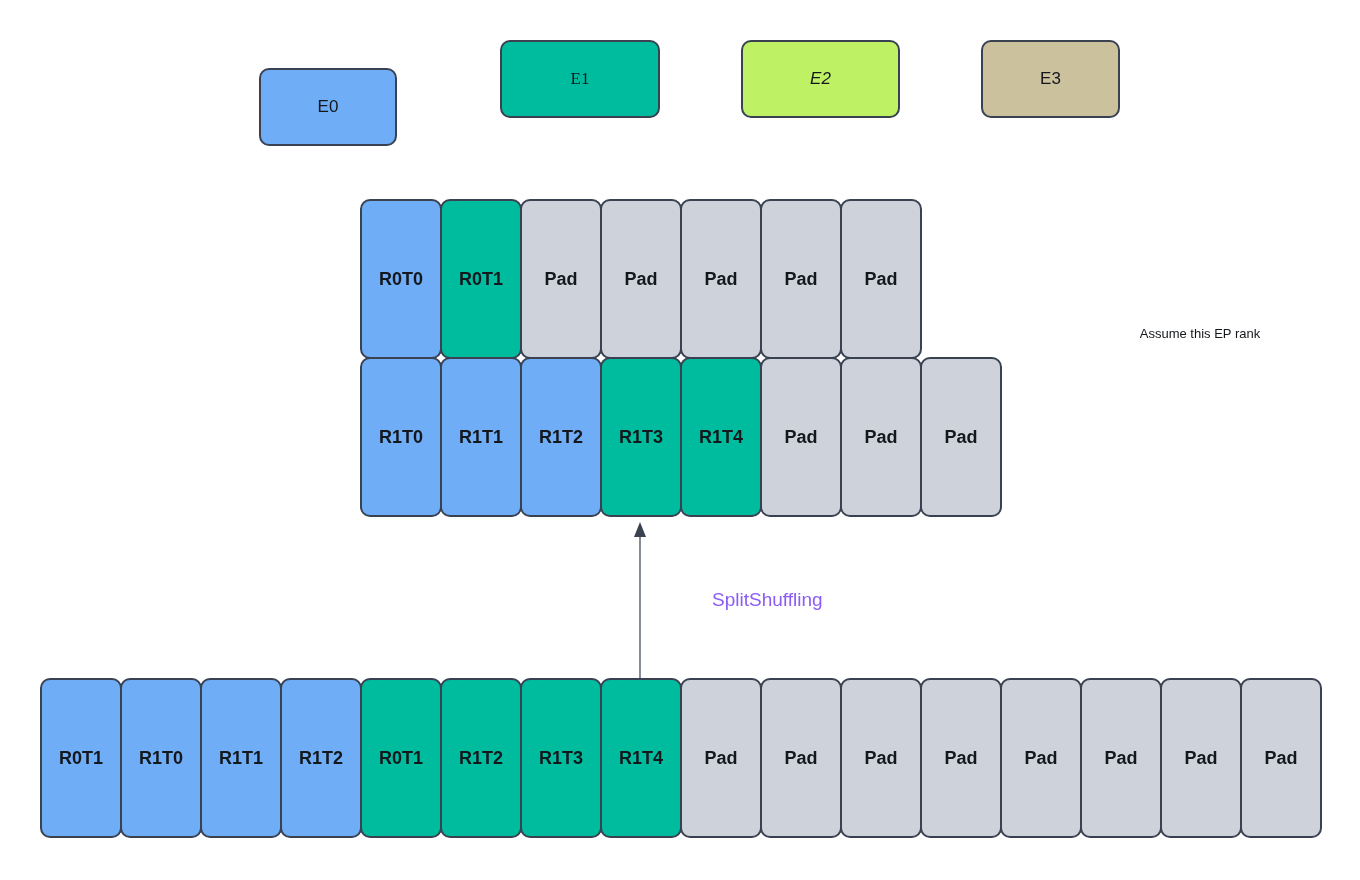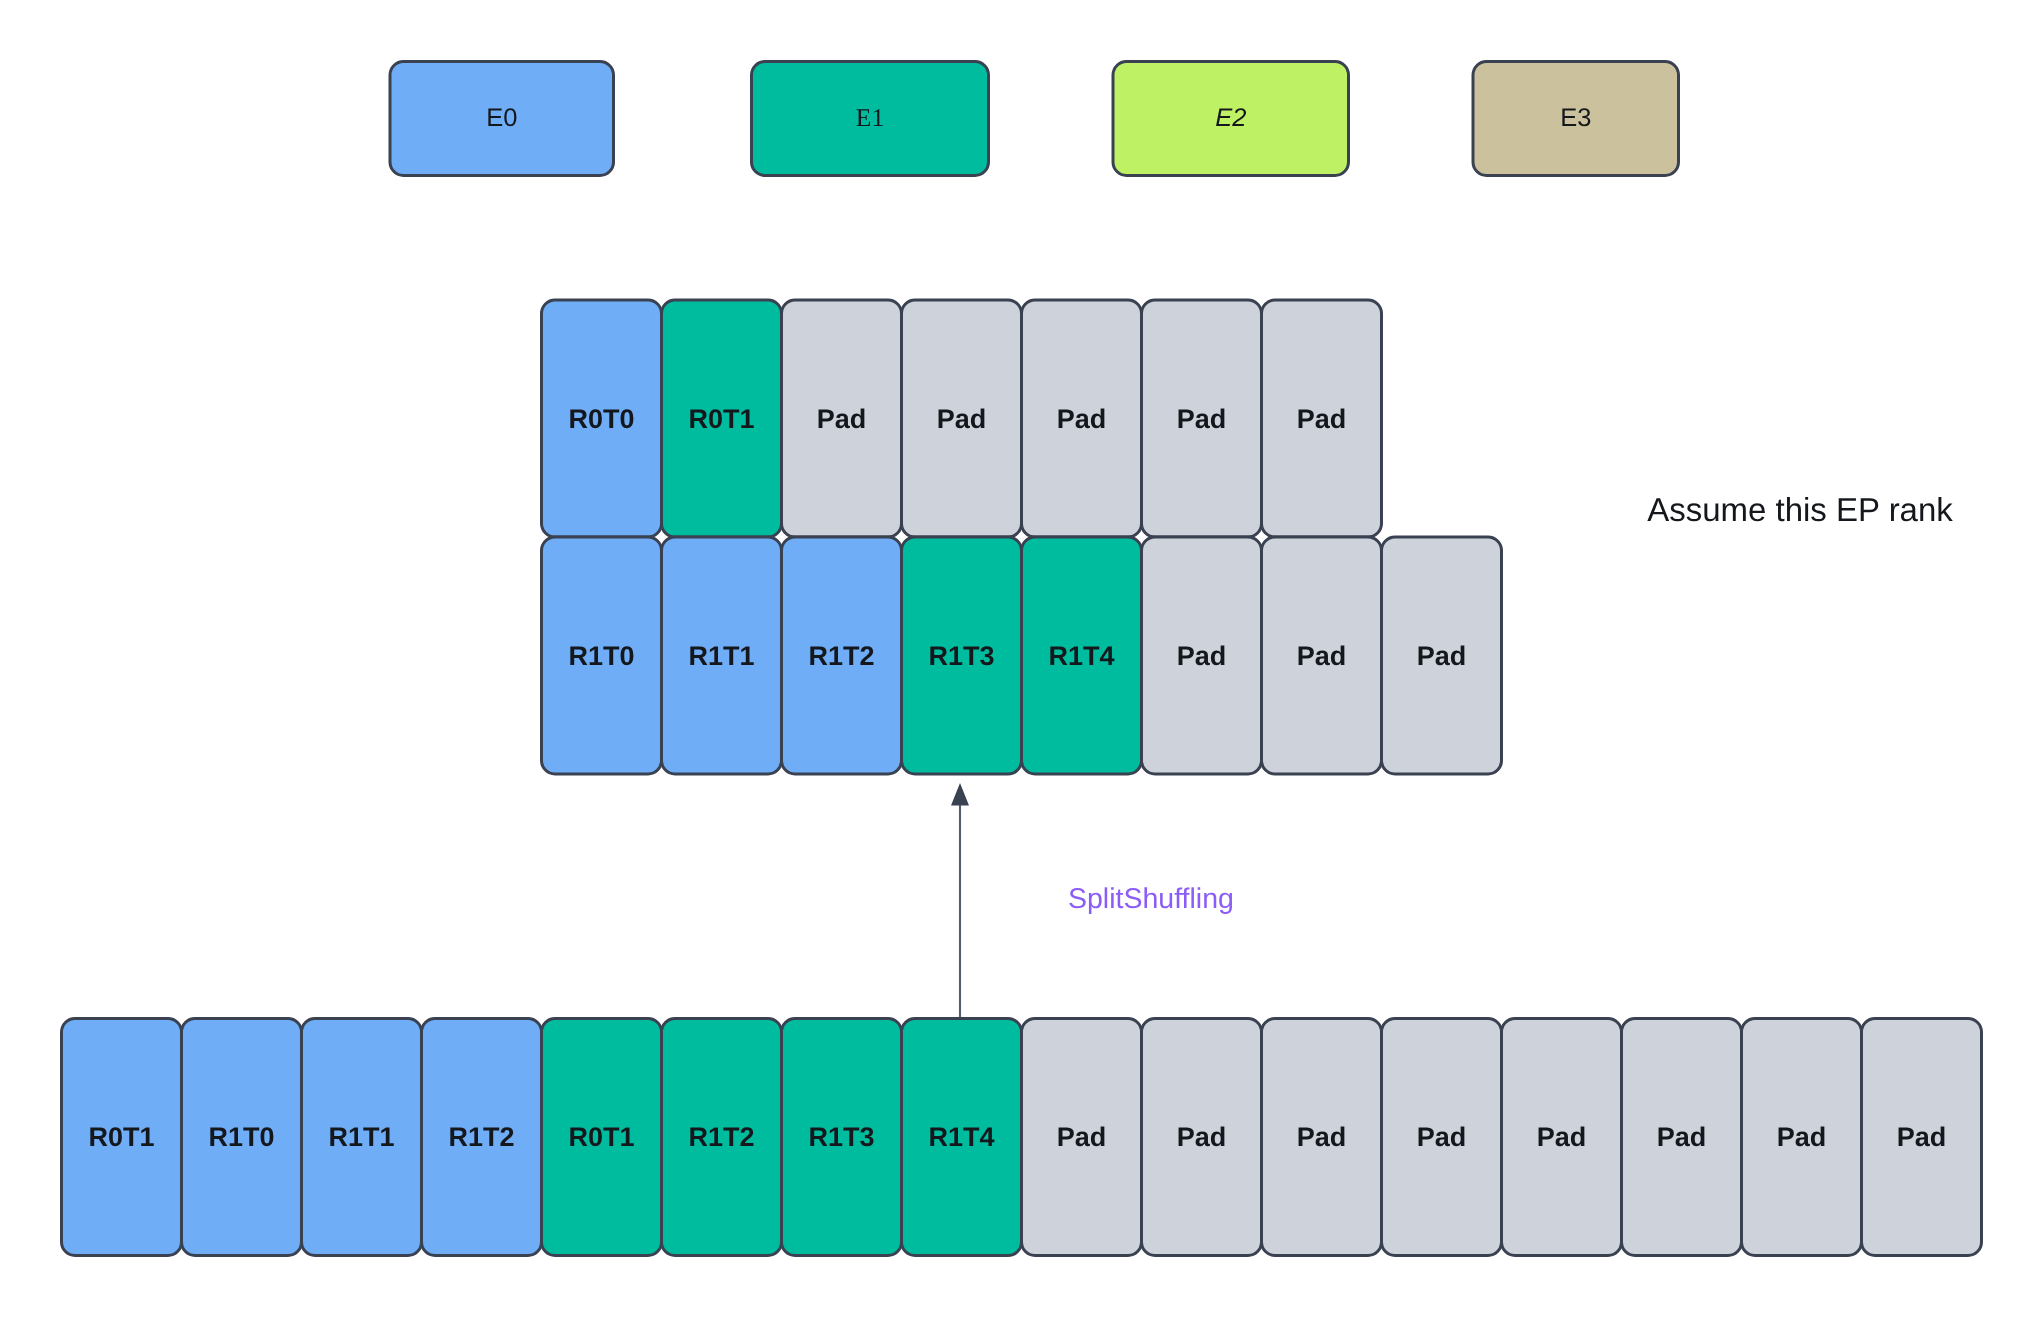--- a/index.html
+++ b/index.html
@@ -7,42 +7,42 @@
     position:relative;width:1360px;height:880px;background:#ffffff;
     font-family:"Liberation Sans",sans-serif;color:#14171c;overflow:hidden;
   }
   
   .legend-box{
     position:absolute;top:40px;height:78px;
     border:2px solid #3a4252;border-radius:10px;
     display:flex;align-items:center;justify-content:center;
     font-size:17px;box-sizing:border-box;
   }
-  #legend-e0{left:259px;width:151px;}
+  #legend-e0{left:259px;width:138px;margin-top:28px;}
   #legend-e1{left:500px;width:160px;font-family:Liberation Serif, serif;}
   #legend-e2{left:741px;width:159px;}
   #legend-e3{left:981px;width:139px;}
 
   
   .row{display:flex;}
   .cell{
     width:82px;height:160px;box-sizing:border-box;
     border:2px solid #3a4252;border-radius:10px;
     display:flex;align-items:center;justify-content:center;
     font-size:18px;margin-left:-2px;flex:0 0 auto;font-weight:bold;
   }
   .cell:first-child{margin-left:0;}
   #shuffled-grid{position:absolute;left:360px;top:199px;}
   #grid-row-1{margin-top:-2px;}
   #input-row{position:absolute;left:40px;top:678px;}
 
   
   .note{
     position:absolute;left:1075px;top:325px;width:250px;
-    text-align:center;font-size:22px;line-height:1.38;color:#14171c;
+    text-align:center;font-size:13px;line-height:1.38;color:#14171c;
   }
   
   .arrow-wrap{position:absolute;left:630px;top:519px;width:20px;height:162px;}
   .arrow-label{position:absolute;left:712px;top:589px;width:180px;font-size:19px;color:#8b5cf6;}
 </style>
 </head>
 <body>
 
 <div class="canvas">
 

